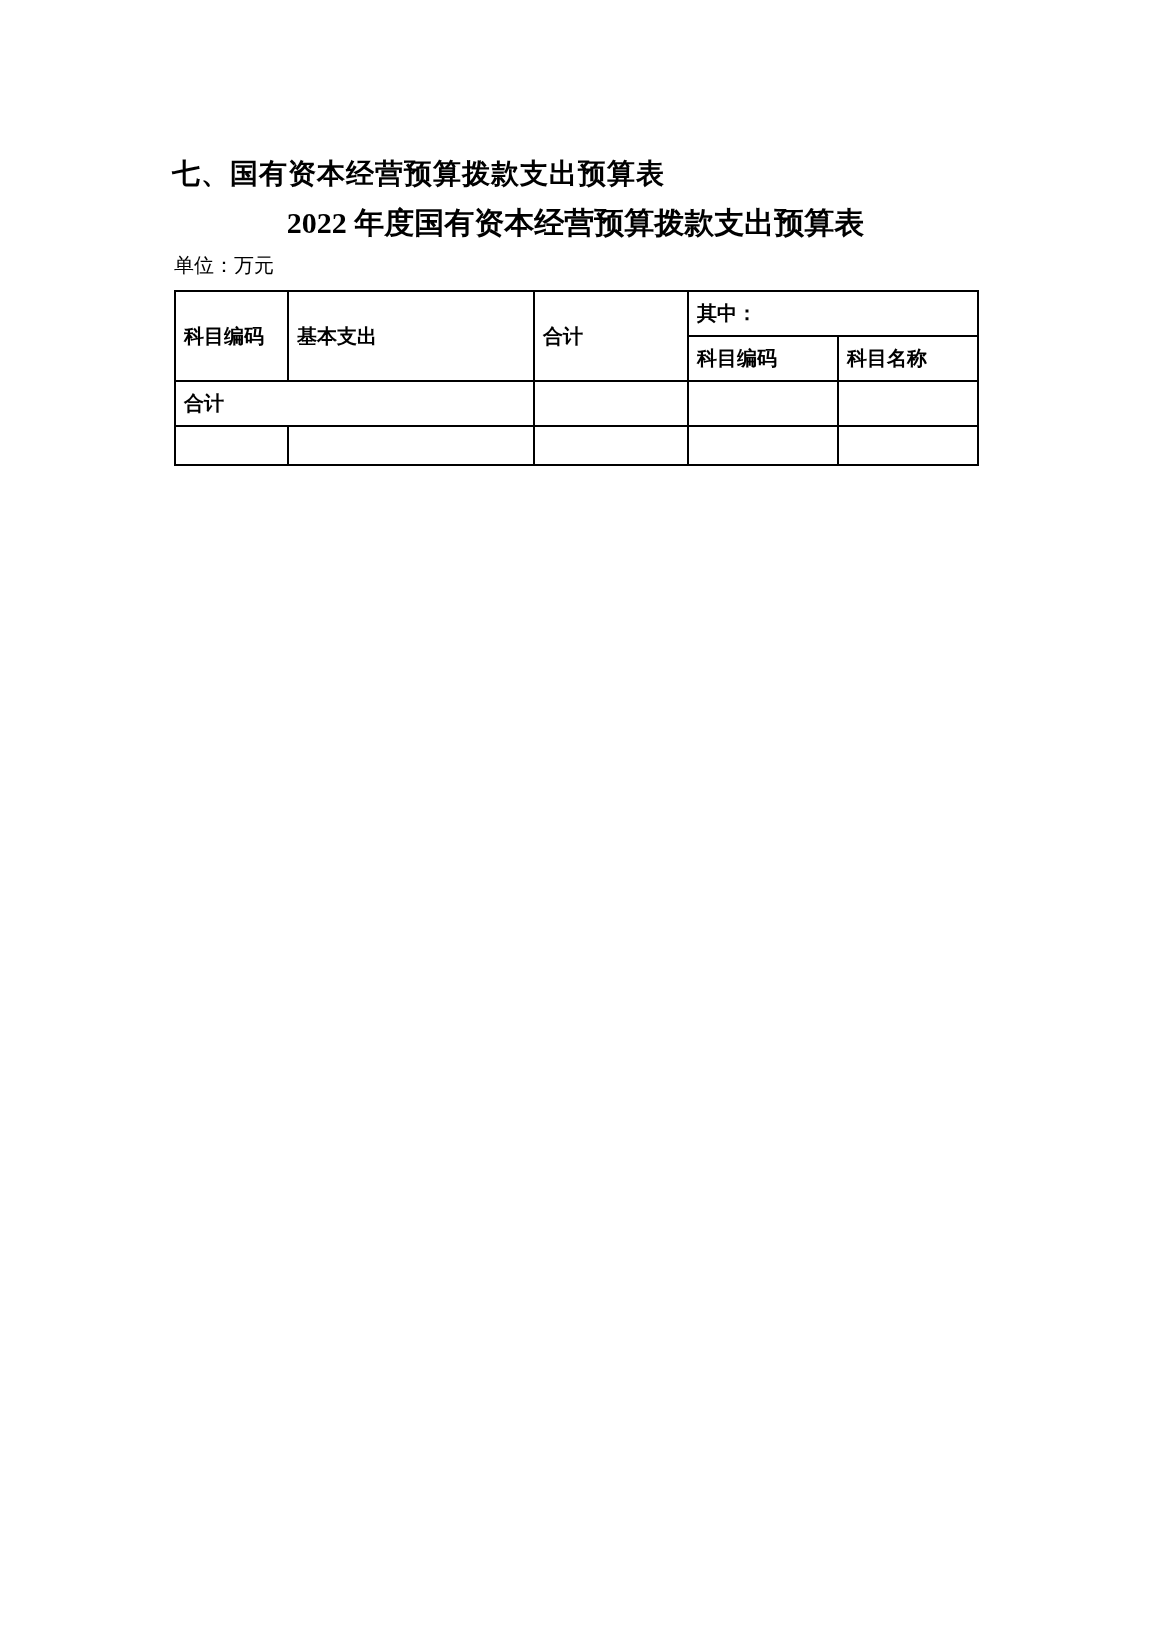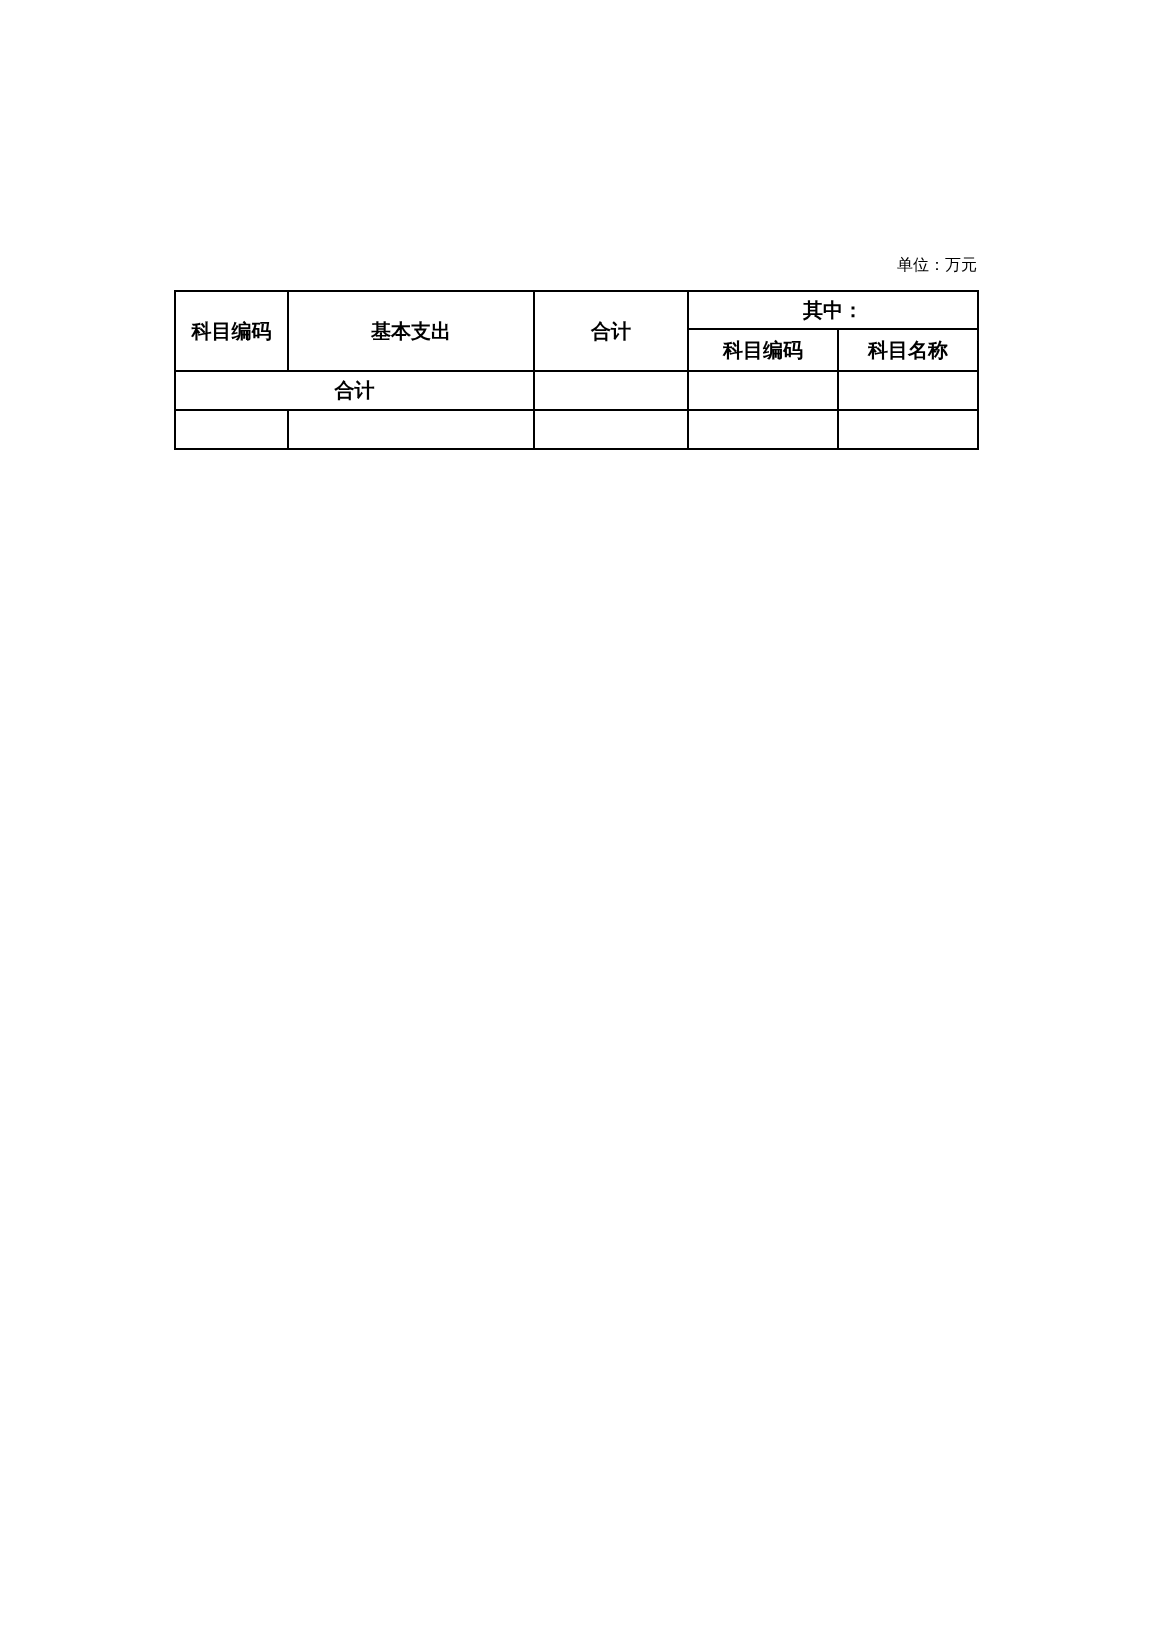--- a/index.html
+++ b/index.html
@@ -40,38 +40,38 @@
     font-weight: bold;
     font-size: 30px;
     line-height: 36px;
     white-space: nowrap;
   }
   .unit-label {
     position: absolute;
     left: 174px;
     top: 252px;
     width: 803px;
-    text-align: right;
+    text-align: left;
     font-family: Liberation Sans, sans-serif;
-    font-size: 16px;
+    font-size: 20px;
     line-height: 26px;
   }
   table.budget-table {
     position: absolute;
     left: 174px;
     top: 290px;
     width: 803px;
     border-collapse: collapse;
     table-layout: fixed;
   }
   table.budget-table th,
   table.budget-table td {
     border: 2px solid #000;
-    padding: 0;
-    text-align: center;
+    padding: 8px;
+    text-align: left;
     vertical-align: middle;
     overflow: hidden;
   }
   table.budget-table th {
     font-family: "Liberation Sans", sans-serif;
     font-weight: bold;
     font-size: 20px;
   }
   table.budget-table td {
     font-family: "Liberation Serif", serif;
@@ -101,21 +101,23 @@
     text-align: center;
     font-family: "Liberation Serif", serif;
     font-size: 19px;
   }
 </style>
 </head>
 <body>
 
 <div class="page">
 
+  <h1 class="section-heading">七、国有资本经营预算拨款支出预算表</h1>
 
+  <h2 class="table-title">2022 年度国有资本经营预算拨款支出预算表</h2>
 
   <div class="unit-label">单位：万元</div>
 
   <table class="budget-table">
     <colgroup>
       <col style="width:113px">
       <col style="width:246px">
       <col style="width:154px">
       <col style="width:150px">
       <col style="width:140px">

